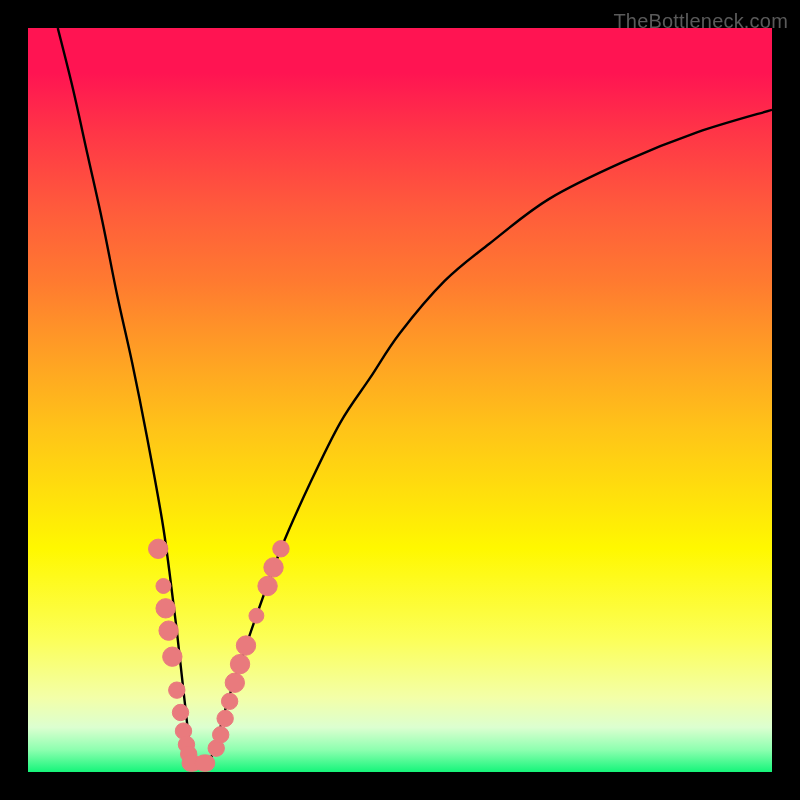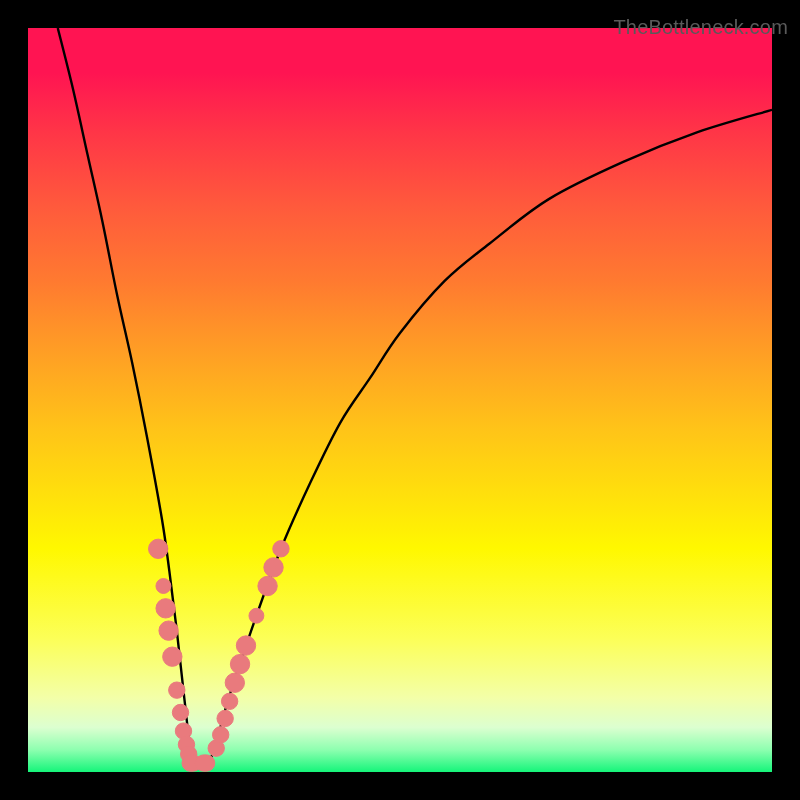--- a/index.html
+++ b/index.html
@@ -47,21 +47,21 @@
       #8effb0 97%,
       #15f57a 100%
     );
   }
   .svg-layer {
     position: absolute;
     inset: 0;
   }
   .watermark {
     position: absolute;
-    top: 16px;
+    top: 10px;
     right: 12px;
     color: #5a5a5a;
     font-size: 20px;
     font-weight: 500;
     letter-spacing: 0.2px;
     user-select: none;
   }
 </style>
 </head>
 <body>

